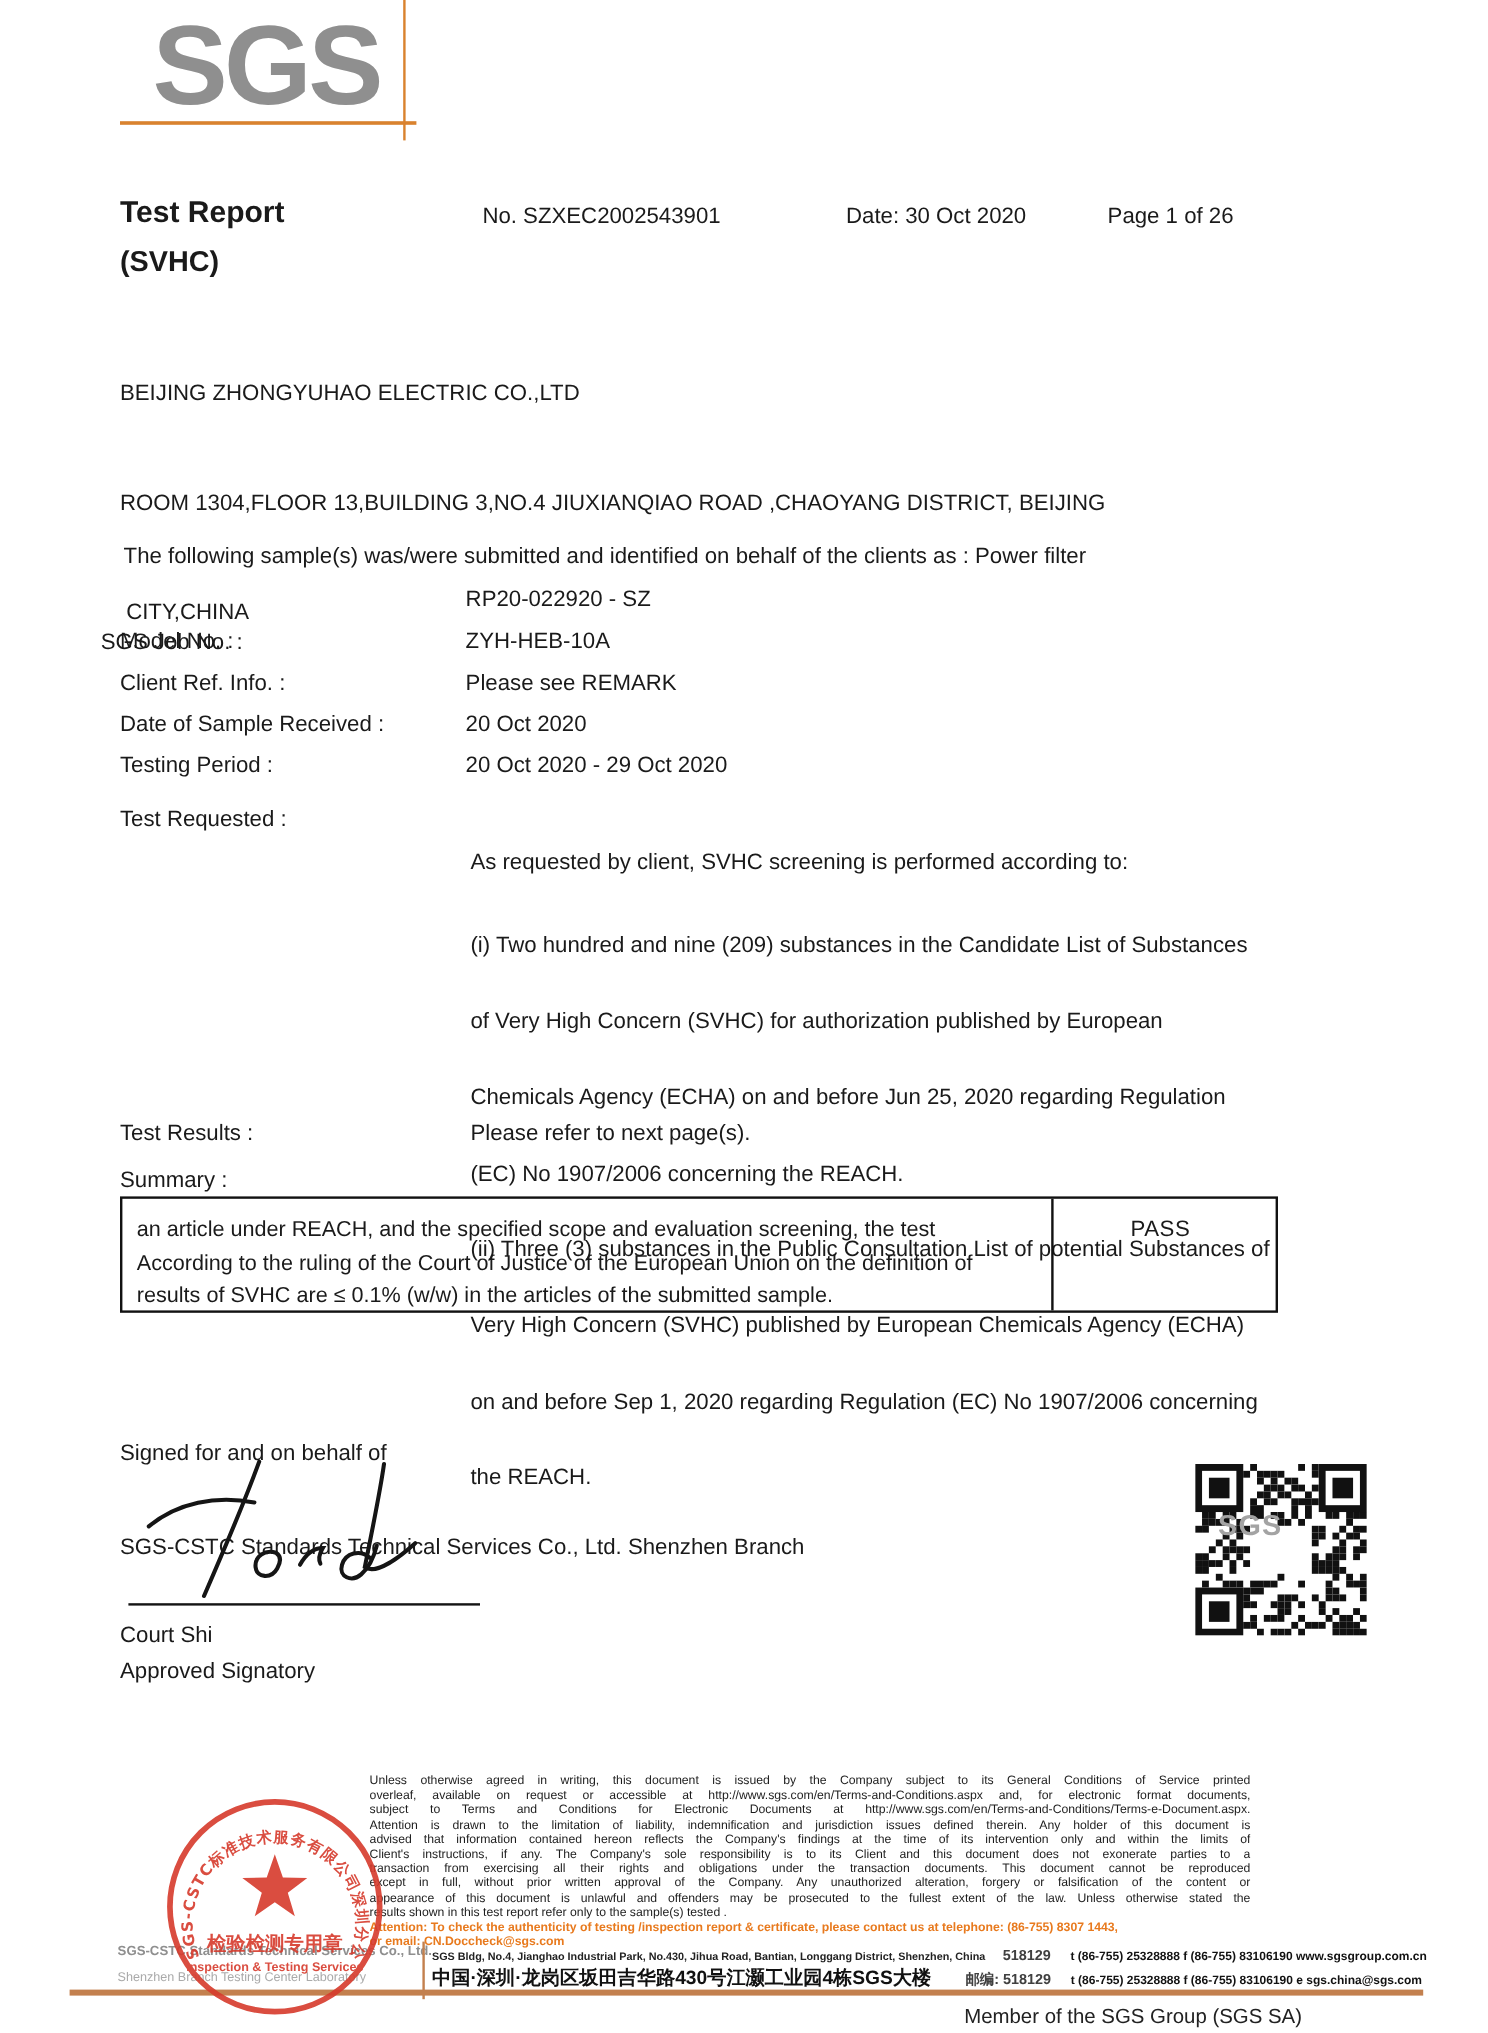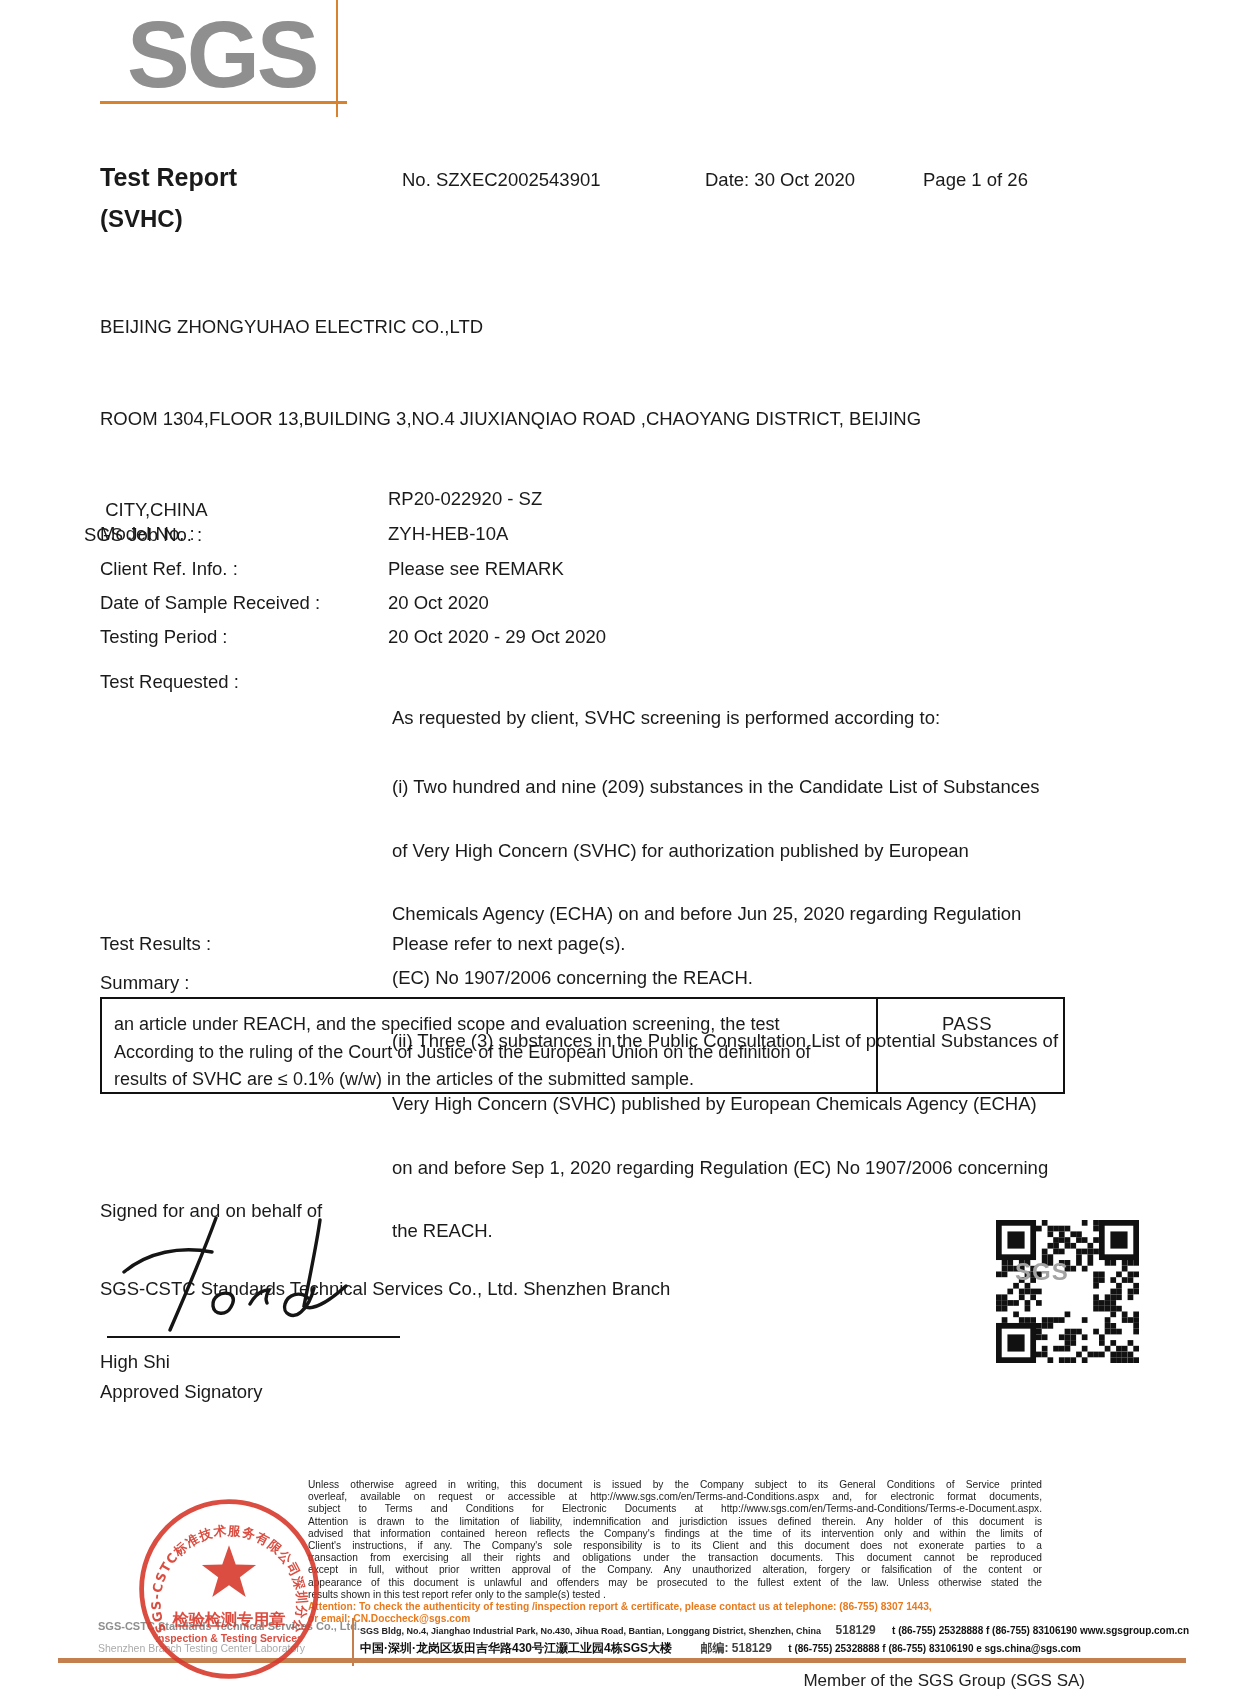--- a/index.html
+++ b/index.html
@@ -19,21 +19,21 @@
   .sumbox{position:absolute;border:2px solid #111;}
   .sumtext div{font-size:18px;line-height:27.5px;white-space:pre;}
   .pass{font-size:18.5px;letter-spacing:.5px;}
   .sigline{position:absolute;background:#141414;}
   .legal{position:absolute;width:734px;font-size:10.2px;line-height:12.2px;color:#1c1c1c;}
   .legal .lj{text-align:justify;text-align-last:justify;white-space:normal;height:12.2px;overflow:hidden;}
   .legal .ll{white-space:nowrap;height:12.2px;}
   .attn{color:#e87a1e;font-weight:700;white-space:nowrap;height:12.2px;}
   .addr-row{position:absolute;white-space:nowrap;}
   .addr-sm{font-size:9px;font-weight:700;color:#222;}
-  .addr-cn{font-size:12px;font-weight:700;color:#111;}
+  .addr-cn{font-size:16px;font-weight:700;color:#111;}
   .addr-pc{font-size:12px;font-weight:700;color:#404040;margin-left:10px;}
   .addr-ct{font-size:10px;font-weight:700;color:#111;margin-left:12px;}
   .grayco{color:#8f8f8f;font-weight:700;font-size:11px;white-space:nowrap;}
   .grayco2{color:#aaaaaa;font-size:10.5px;white-space:nowrap;}
   .member{font-size:17px;color:#222;text-align:right;width:445px;}
   .qrlabel{position:absolute;color:#a3a3a3;font-weight:700;font-size:24px;letter-spacing:1px;}
 </style>
 </head>
 <body>
 
@@ -48,20 +48,21 @@
   <div class="abs meta" style="left:402px;top:169px;">No. SZXEC2002543901</div>
   <div class="abs meta" style="left:705px;top:169px;">Date: 30 Oct 2020</div>
   <div class="abs meta" style="left:923px;top:169px;">Page 1 of 26</div>
 
   <div class="abs t18" style="left:100px;top:251px;">
     <div>BEIJING ZHONGYUHAO ELECTRIC CO.,LTD</div>
     <div>ROOM 1304,FLOOR 13,BUILDING 3,NO.4 JIUXIANQIAO ROAD ,CHAOYANG DISTRICT, BEIJING</div>
     <div> CITY,CHINA</div>
   </div>
 
+  <div class="abs t18" style="left:103px;top:448px;">The following sample(s) was/were submitted and identified on behalf of the clients as : Power filter</div>
 
   <div class="abs lbl" style="left:84px;top:488px;margin-top:36px;">SGS Job No. :</div>
   <div class="abs val" style="left:388px;top:488px;">RP20-022920 - SZ</div>
 
   <div class="abs lbl" style="left:100px;top:523px;">Model No. :</div>
   <div class="abs val" style="left:388px;top:523px;">ZYH-HEB-10A</div>
 
   <div class="abs lbl" style="left:100px;top:558px;">Client Ref. Info. :</div>
   <div class="abs val" style="left:388px;top:558px;">Please see REMARK</div>
 
@@ -107,21 +108,21 @@
     <g fill="none" stroke="#151515" stroke-width="3.4" stroke-linecap="round">
       <path d="M104,8 C96,30 78,74 58,120"></path>
       <path d="M12,62 C36,42 68,36 100,42"></path>
       <path d="M118,84 c-9,-3 -18,3 -17,12 c1,9 13,10 18,1 c4,-7 2,-11 -1,-13"></path>
       <path d="M138,94 c5,-9 11,-14 19,-14 c-3,5 -4,9 -2,13"></path>
       <path d="M196,88 c-8,-7 -20,-4 -23,6 c-3,10 8,15 16,8 c7,-6 11,-16 13,-24"></path>
       <path d="M208,10 c-3,22 -10,56 -16,86 c7,5 22,-2 42,-20"></path>
     </g>
   </svg>
   <div class="sigline" style="left:107px;top:1336px;width:293px;height:2px;"></div>
-  <div class="abs t18" style="left:100px;top:1347px;">High Shi</div>
+  <div class="abs t18" style="left:100px;top:1347px;">Court Shi</div>
   <div class="abs t18" style="left:100px;top:1377px;">Approved Signatory</div>
 
   <div class="abs" style="left:978px;top:1202px;width:143px;height:143px;">
     <svg id="qr" width="143" height="143" viewBox="0 0 143 143">
         <rect x="45.8" y="0.0" width="5.7" height="5.7" fill="#111"></rect>
         <rect x="85.8" y="0.0" width="5.7" height="5.7" fill="#111"></rect>
         <rect x="97.2" y="0.0" width="5.7" height="5.7" fill="#111"></rect>
         <rect x="40.0" y="5.7" width="5.7" height="5.7" fill="#111"></rect>
         <rect x="51.5" y="5.7" width="5.7" height="5.7" fill="#111"></rect>
         <rect x="57.2" y="5.7" width="5.7" height="5.7" fill="#111"></rect>

